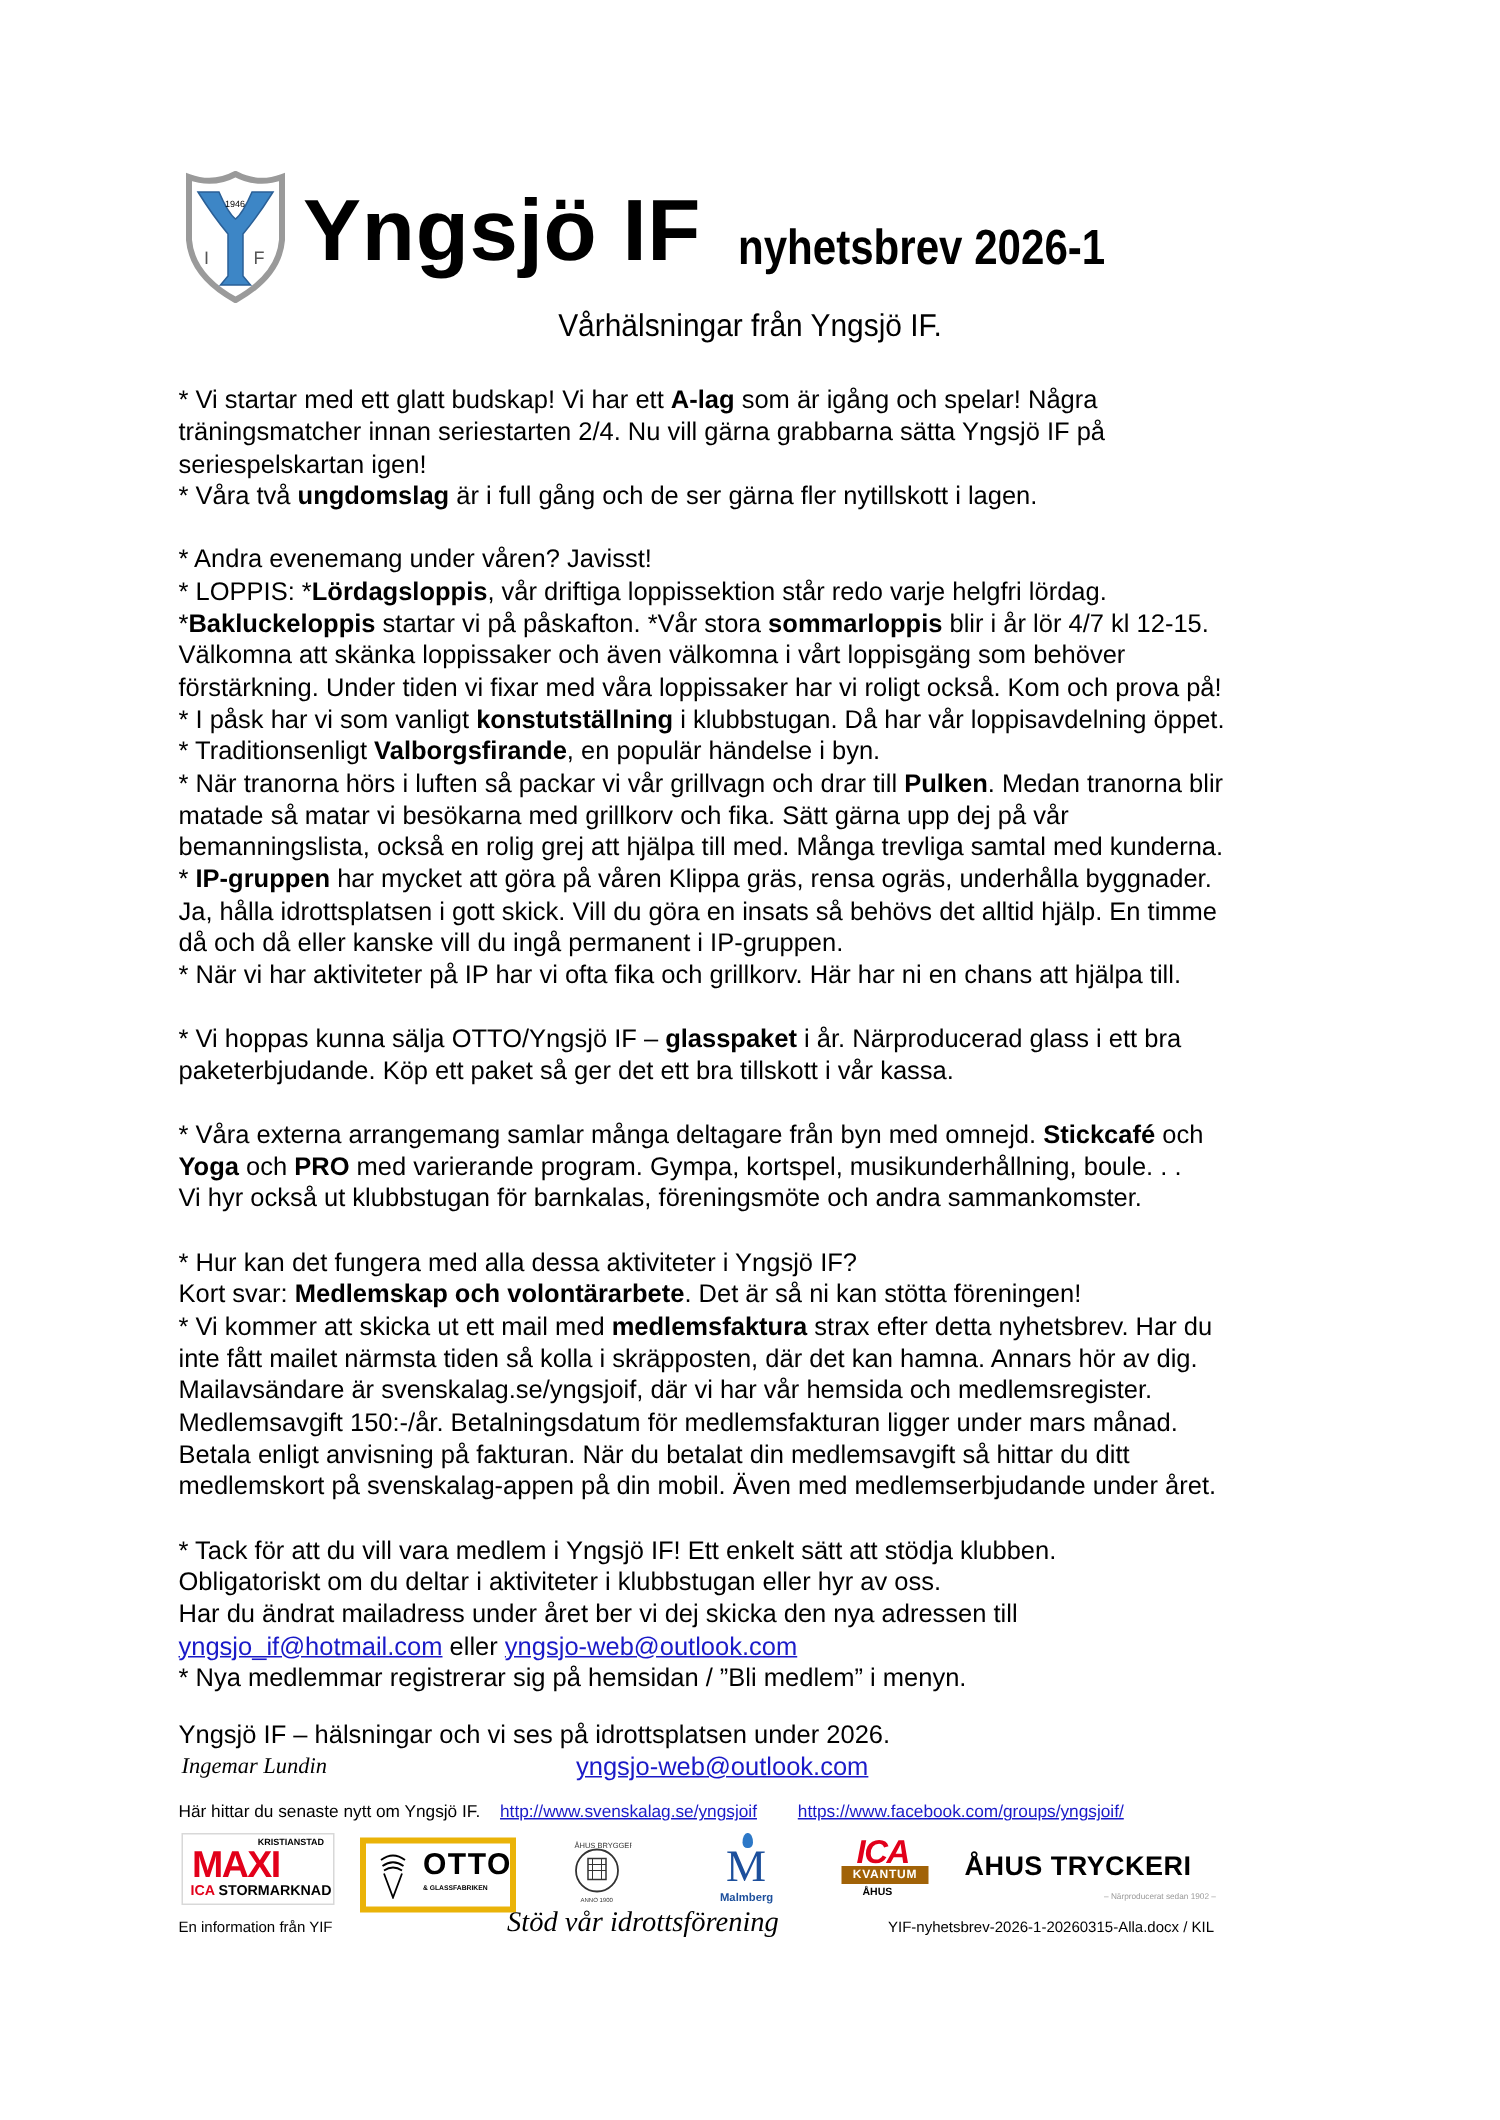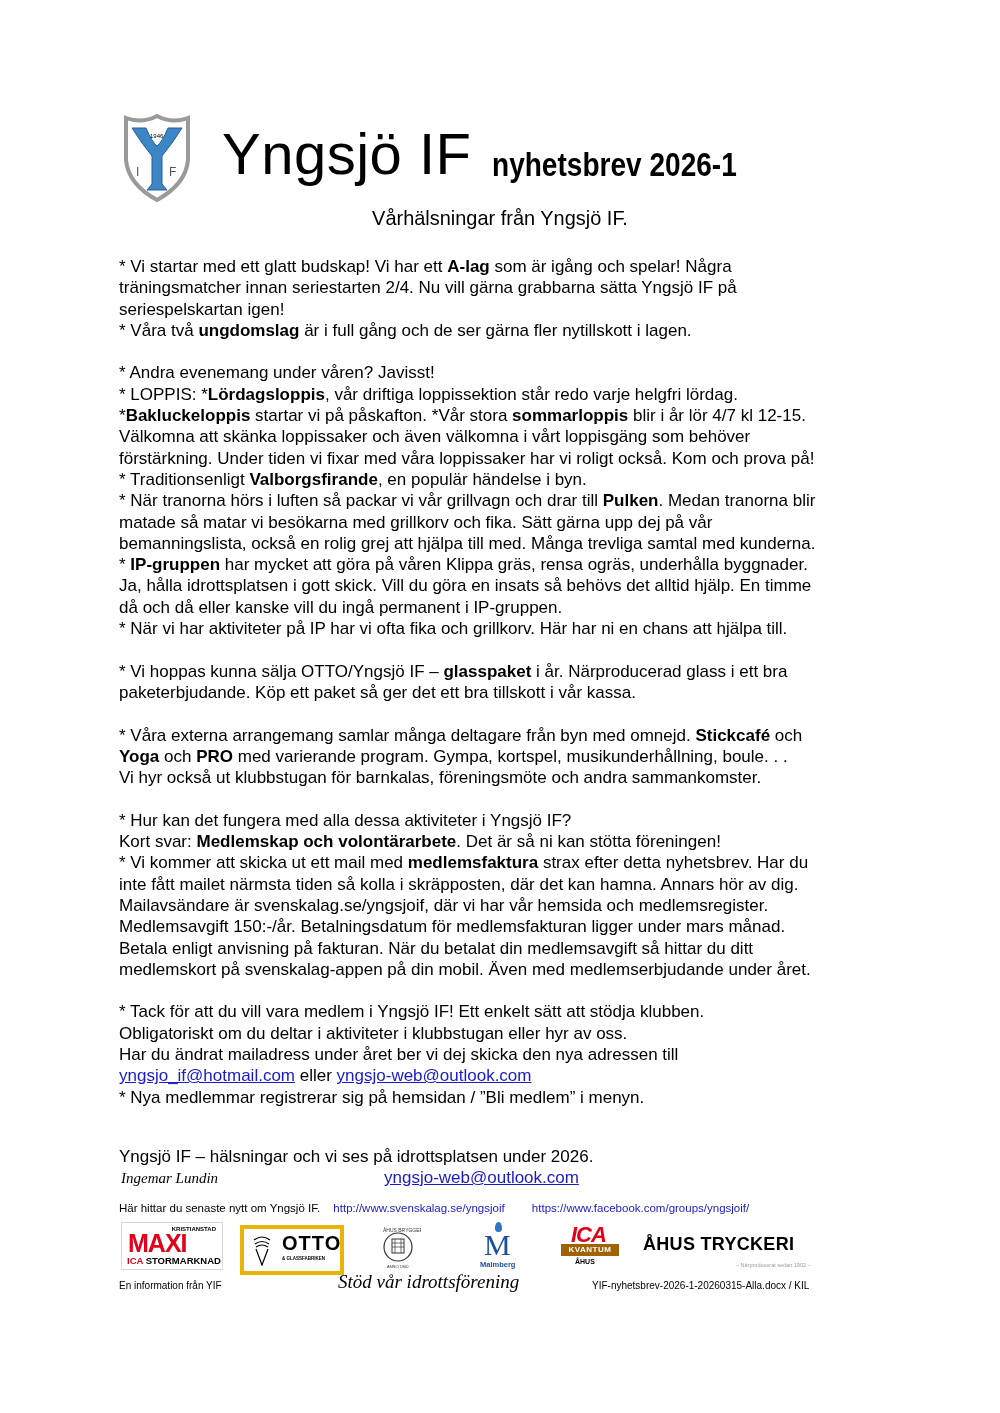--- a/index.html
+++ b/index.html
@@ -1,35 +1,35 @@
 <!DOCTYPE html>
 <html><head>
   <meta charset="utf-8">
   <style>
     html, body { margin: 0; padding: 0; background: #ffffff; }
     body { width: 1000px; height: 1413px; position: relative; overflow: hidden; font-family: "Liberation Sans", sans-serif; color: #000; }
     .page { position: absolute; left: 0; top: 0; width: 1000px; height: 1413px; }
     .logo { position: absolute; left: 122px; top: 114px; width: 70px; height: 88px; }
-    .title-main { position: absolute; left: 202px; top: 120px; font-size: 58px; font-weight: normal; letter-spacing: 0.5px; line-height: 68px; margin-left: 20px; }
+    .title-main { position: absolute; left: 202px; top: 120px; font-size: 58px; font-weight: bold; letter-spacing: 0.5px; line-height: 68px; }
     .title-sub { position: absolute; left: 492px; top: 145px; font-size: 33px; font-weight: bold; line-height: 40px; transform: scaleX(0.85); transform-origin: left; }
     .subtitle { position: absolute; left: 0; width: 1000px; top: 206px; text-align: center; font-size: 21px; text-decoration: underline; transform: scaleX(0.95); }
     .subtitle span { display: inline-block; margin-left: 0; }
 
     
     .body-text { position: absolute; left: 119px; top: 256px; width: 780px; font-size: 17px; line-height: 21.3px; }
     .body-text p { margin: 0; white-space: nowrap; }
     .body-text .gap { height: 21.3px; }
     .body-text b { font-weight: bold; }
     a.mail { color: #1a1ac8; text-decoration: underline; }
 
     .closing { position: absolute; left: 119px; top: 1146px; font-size: 17px; line-height: 21px; white-space: nowrap; }
     .signature { position: absolute; left: 121px; top: 1170px; font-family: "Liberation Serif", serif; font-style: italic; font-size: 15px; }
     .sig-email { position: absolute; left: 384px; top: 1168px; font-size: 17px; }
     .links-line { position: absolute; left: 119px; top: 1202px; font-size: 11.5px; white-space: nowrap; }
-    .links-line a { color: #1a1ac8; margin-left: 10px; margin-top: 12px; }
+    .links-line a { color: #1a1ac8; text-decoration: underline; margin-left: 10px; margin-top: 12px; }
     .links-line a + a { margin-left: 24px; }
 
     
     .sponsors { position: absolute; left: 0; top: 1222px; width: 1000px; height: 52px; }
     .sp { position: absolute; top: 0; }
     .maxi { left: 121px; width: 100px; height: 46px; border: 1px solid #d8d8d8; background: #fff; }
     .maxi .k { position: absolute; right: 6px; top: 3px; font-size: 6px; font-weight: bold; }
     .maxi .m { position: absolute; left: 6px; top: 6px; font-size: 25px; font-weight: bold; color: #e2001a; letter-spacing: -1px; line-height: 28px; }
     .maxi .s { position: absolute; left: 5px; bottom: 3px; font-size: 9.5px; font-weight: bold; white-space: nowrap; }
     .maxi .s .ica { color: #e2001a; }
@@ -75,20 +75,21 @@
       <p><span>* Vi startar med ett glatt budskap! Vi har ett </span><b>A-lag</b><span> som är igång och spelar! Några</span></p>
       <p><span>träningsmatcher innan seriestarten 2/4. Nu vill gärna grabbarna sätta Yngsjö IF på</span></p>
       <p><span>seriespelskartan igen!</span></p>
       <p><span>* Våra två </span><b>ungdomslag</b><span> är i full gång och de ser gärna fler nytillskott i lagen.</span></p>
       <div class="gap"></div>
       <p><span>* Andra evenemang under våren? Javisst!</span></p>
       <p><span>* LOPPIS: *</span><b>Lördagsloppis</b><span>, vår driftiga loppissektion står redo varje helgfri lördag.</span></p>
       <p><span>*</span><b>Bakluckeloppis</b><span> startar vi på påskafton. *Vår stora </span><b>sommarloppis</b><span> blir i år lör 4/7 kl 12-15.</span></p>
       <p><span>Välkomna att skänka loppissaker och även välkomna i vårt loppisgäng som behöver</span></p>
       <p><span>förstärkning. Under tiden vi fixar med våra loppissaker har vi roligt också. Kom och prova på!</span></p>
+      <p><span>* I påsk har vi som vanligt </span><b>konstutställning</b><span> i klubbstugan. Då har vår loppisavdelning öppet.</span></p>
       <p><span>* Traditionsenligt </span><b>Valborgsfirande</b><span>, en populär händelse i byn.</span></p>
       <p><span>* När tranorna hörs i luften så packar vi vår grillvagn och drar till </span><b>Pulken</b><span>. Medan tranorna blir</span></p>
       <p><span>matade så matar vi besökarna med grillkorv och fika. Sätt gärna upp dej på vår</span></p>
       <p><span>bemanningslista, också en rolig grej att hjälpa till med. Många trevliga samtal med kunderna.</span></p>
       <p><span>* </span><b>IP-gruppen</b><span> har mycket att göra på våren Klippa gräs, rensa ogräs, underhålla byggnader.</span></p>
       <p><span>Ja, hålla idrottsplatsen i gott skick. Vill du göra en insats så behövs det alltid hjälp. En timme</span></p>
       <p><span>då och då eller kanske vill du ingå permanent i IP-gruppen.</span></p>
       <p><span>* När vi har aktiviteter på IP har vi ofta fika och grillkorv. Här har ni en chans att hjälpa till.</span></p>
       <div class="gap"></div>
       <p><span>* Vi hoppas kunna sälja OTTO/Yngsjö IF – </span><b>glasspaket</b><span> i år. Närproducerad glass i ett bra</span></p>

